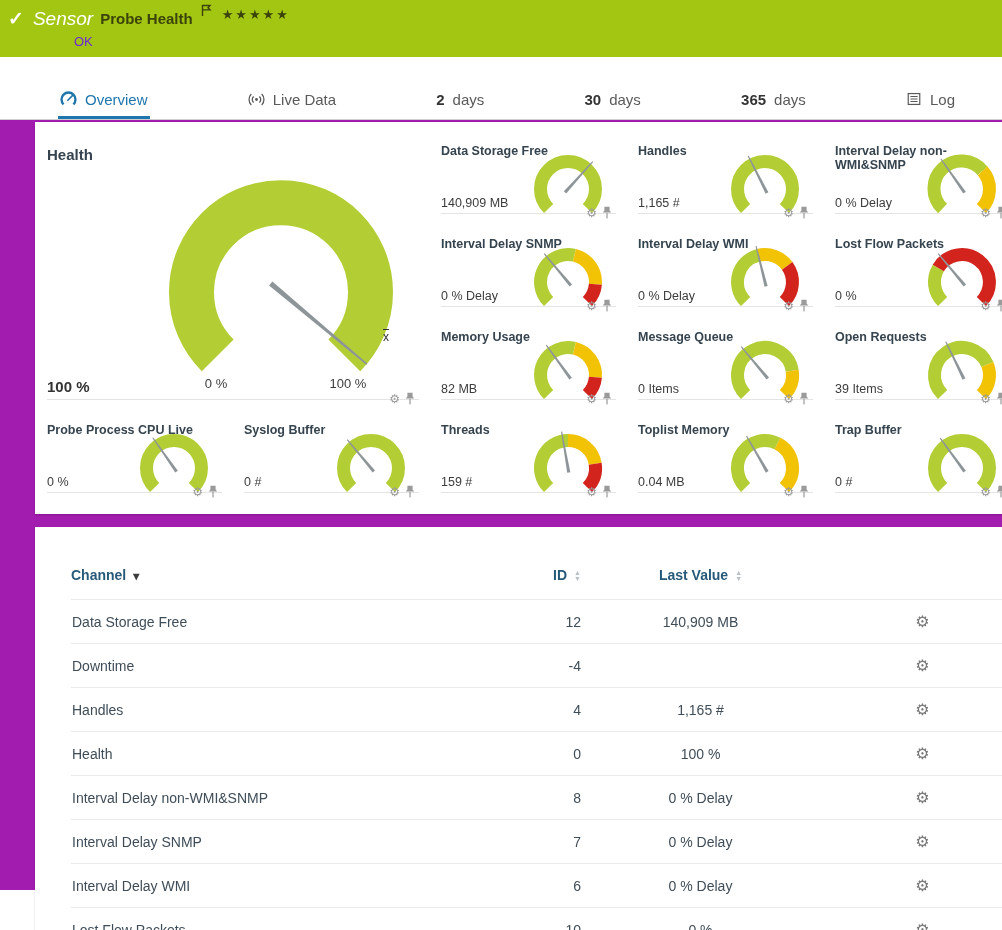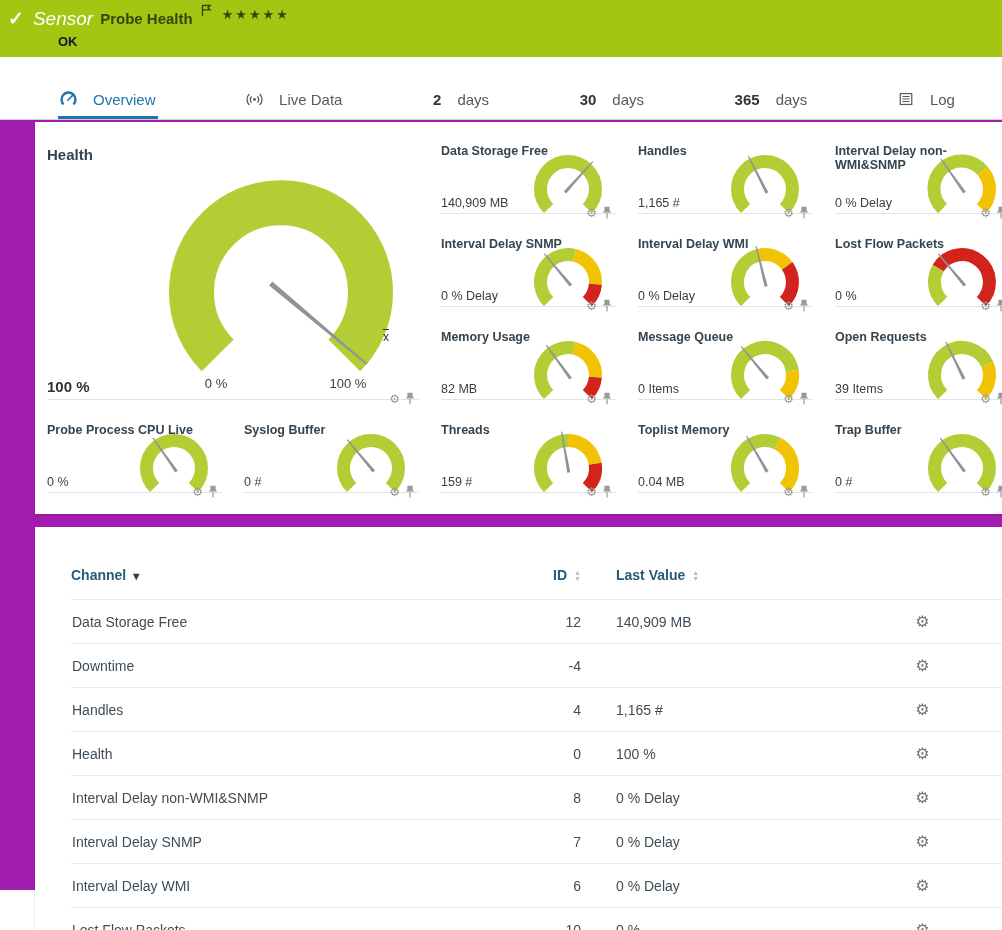--- a/index.html
+++ b/index.html
@@ -7,26 +7,26 @@
     font-family:"Liberation Sans", sans-serif; }
 
   
   .topbar { background:var(--header-bg,#a3c613); height:57px; position:relative; }
   .title-row { display:flex; align-items:center; padding:7px 0 0 8px; }
   .check-icon { color:#fff; font-size:19px; font-weight:bold; margin-right:9px; }
   .sensor-kind { color:#fff; font-style:italic; font-size:19px; margin-right:7px; }
   .sensor-name { color:var(--header-dark-text,#3a440a); font-weight:bold; font-size:15px; margin-right:8px; }
   .flag { color:var(--header-dark-text,#3a440a); position:relative; top:-7px; margin-right:10px; }
   .stars { color:var(--header-dark-text,#3a440a); font-size:13px; letter-spacing:2px; position:relative; top:-4px;}
-  .status-text { position:absolute; left:58px; top:34px; color:#0f172a; font-weight:bold; font-size:13px; }
+  .status-text { position:absolute; left:74px; top:34px; color:#6d28d9; font-weight:normal; font-size:13px; }
 
   
   .tabbar { display:flex; justify-content:space-between; align-items:stretch;
     margin-top:25px; height:38px; border-bottom:1px solid #cfcfcf; padding:0 45px 0 58px; background:#fff; }
-  .tab { display:flex; align-items:center; gap:16px; font-size:15px; color:#5a5a5a;
+  .tab { display:flex; align-items:center; gap:8px; font-size:15px; color:#5a5a5a;
     cursor:pointer; border-bottom:3px solid transparent; padding:0 2px; white-space:nowrap;justify-content:center; }
   .tab .tab-icon { display:inline-flex; align-items:center; color:#5a5a5a; }
   .tab.active { color:var(--tab-active,#1e76ad); }
   .tab.active .tab-icon { color:var(--tab-active,#1e76ad); }
   .tab.active { border-bottom-color:var(--tab-active,#1e76ad); }
   .tab-num { font-weight:bold; color:#333; }
   .tab.active .tab-label { color:var(--tab-active,#1e76ad); }
 
   
   .content { background:#a21caf; padding:2px 0 0 35px; height:770px; }
@@ -49,21 +49,21 @@
   .g-title { position:absolute; left:12px; top:10px; right:6px; font-size:12.5px; font-weight:bold; color:#35444f; }
   .g-svg { position:absolute; right:20px; top:14px; }
   .g-value { position:absolute; left:12px; bottom:17px; font-size:12.5px; color:#3c3c3c; }
 
   
   .table-card { margin-top:13px; height:460px; padding:40px 0 0 0; }
   table { border-collapse:collapse; table-layout:fixed; margin-left:36px; width:949px; font-size:14px; }
   col.w-channel { width:440px; } col.w-id { width:105px; } col.w-val { width:209px; } col.w-gear { width:195px; }
   th { text-align:left; font-weight:bold; color:#275a78; padding:0 0 16px 0; }
   th.c-id, td.c-id { text-align:right; padding-right:35px; }
-  th.c-val, td.c-val { text-align:left; padding-right:40px;margin-top:22px; }
+  th.c-val, td.c-val { text-align:center; padding-right:40px;margin-top:22px; }
   th.c-gear, td.c-gear { text-align:center; }
   tbody td { padding:12px 0; color:#3f4d58; border-top:1px solid #ebebeb; }
   td.c-channel { padding-left:1px; cursor:pointer; }
   .caret { color:#3c3c3c; font-size:12px; margin-left:7px; cursor:pointer; }
   .sort { display:inline-flex; flex-direction:column; margin-left:7px; vertical-align:middle; cursor:pointer; }
   .sort i { font-style:normal; font-size:7px; line-height:6px; color:#b9bec2; }
   .row-gear { color:#787878; font-size:16px; cursor:pointer; }
 </style>
 </head>
 <body>

